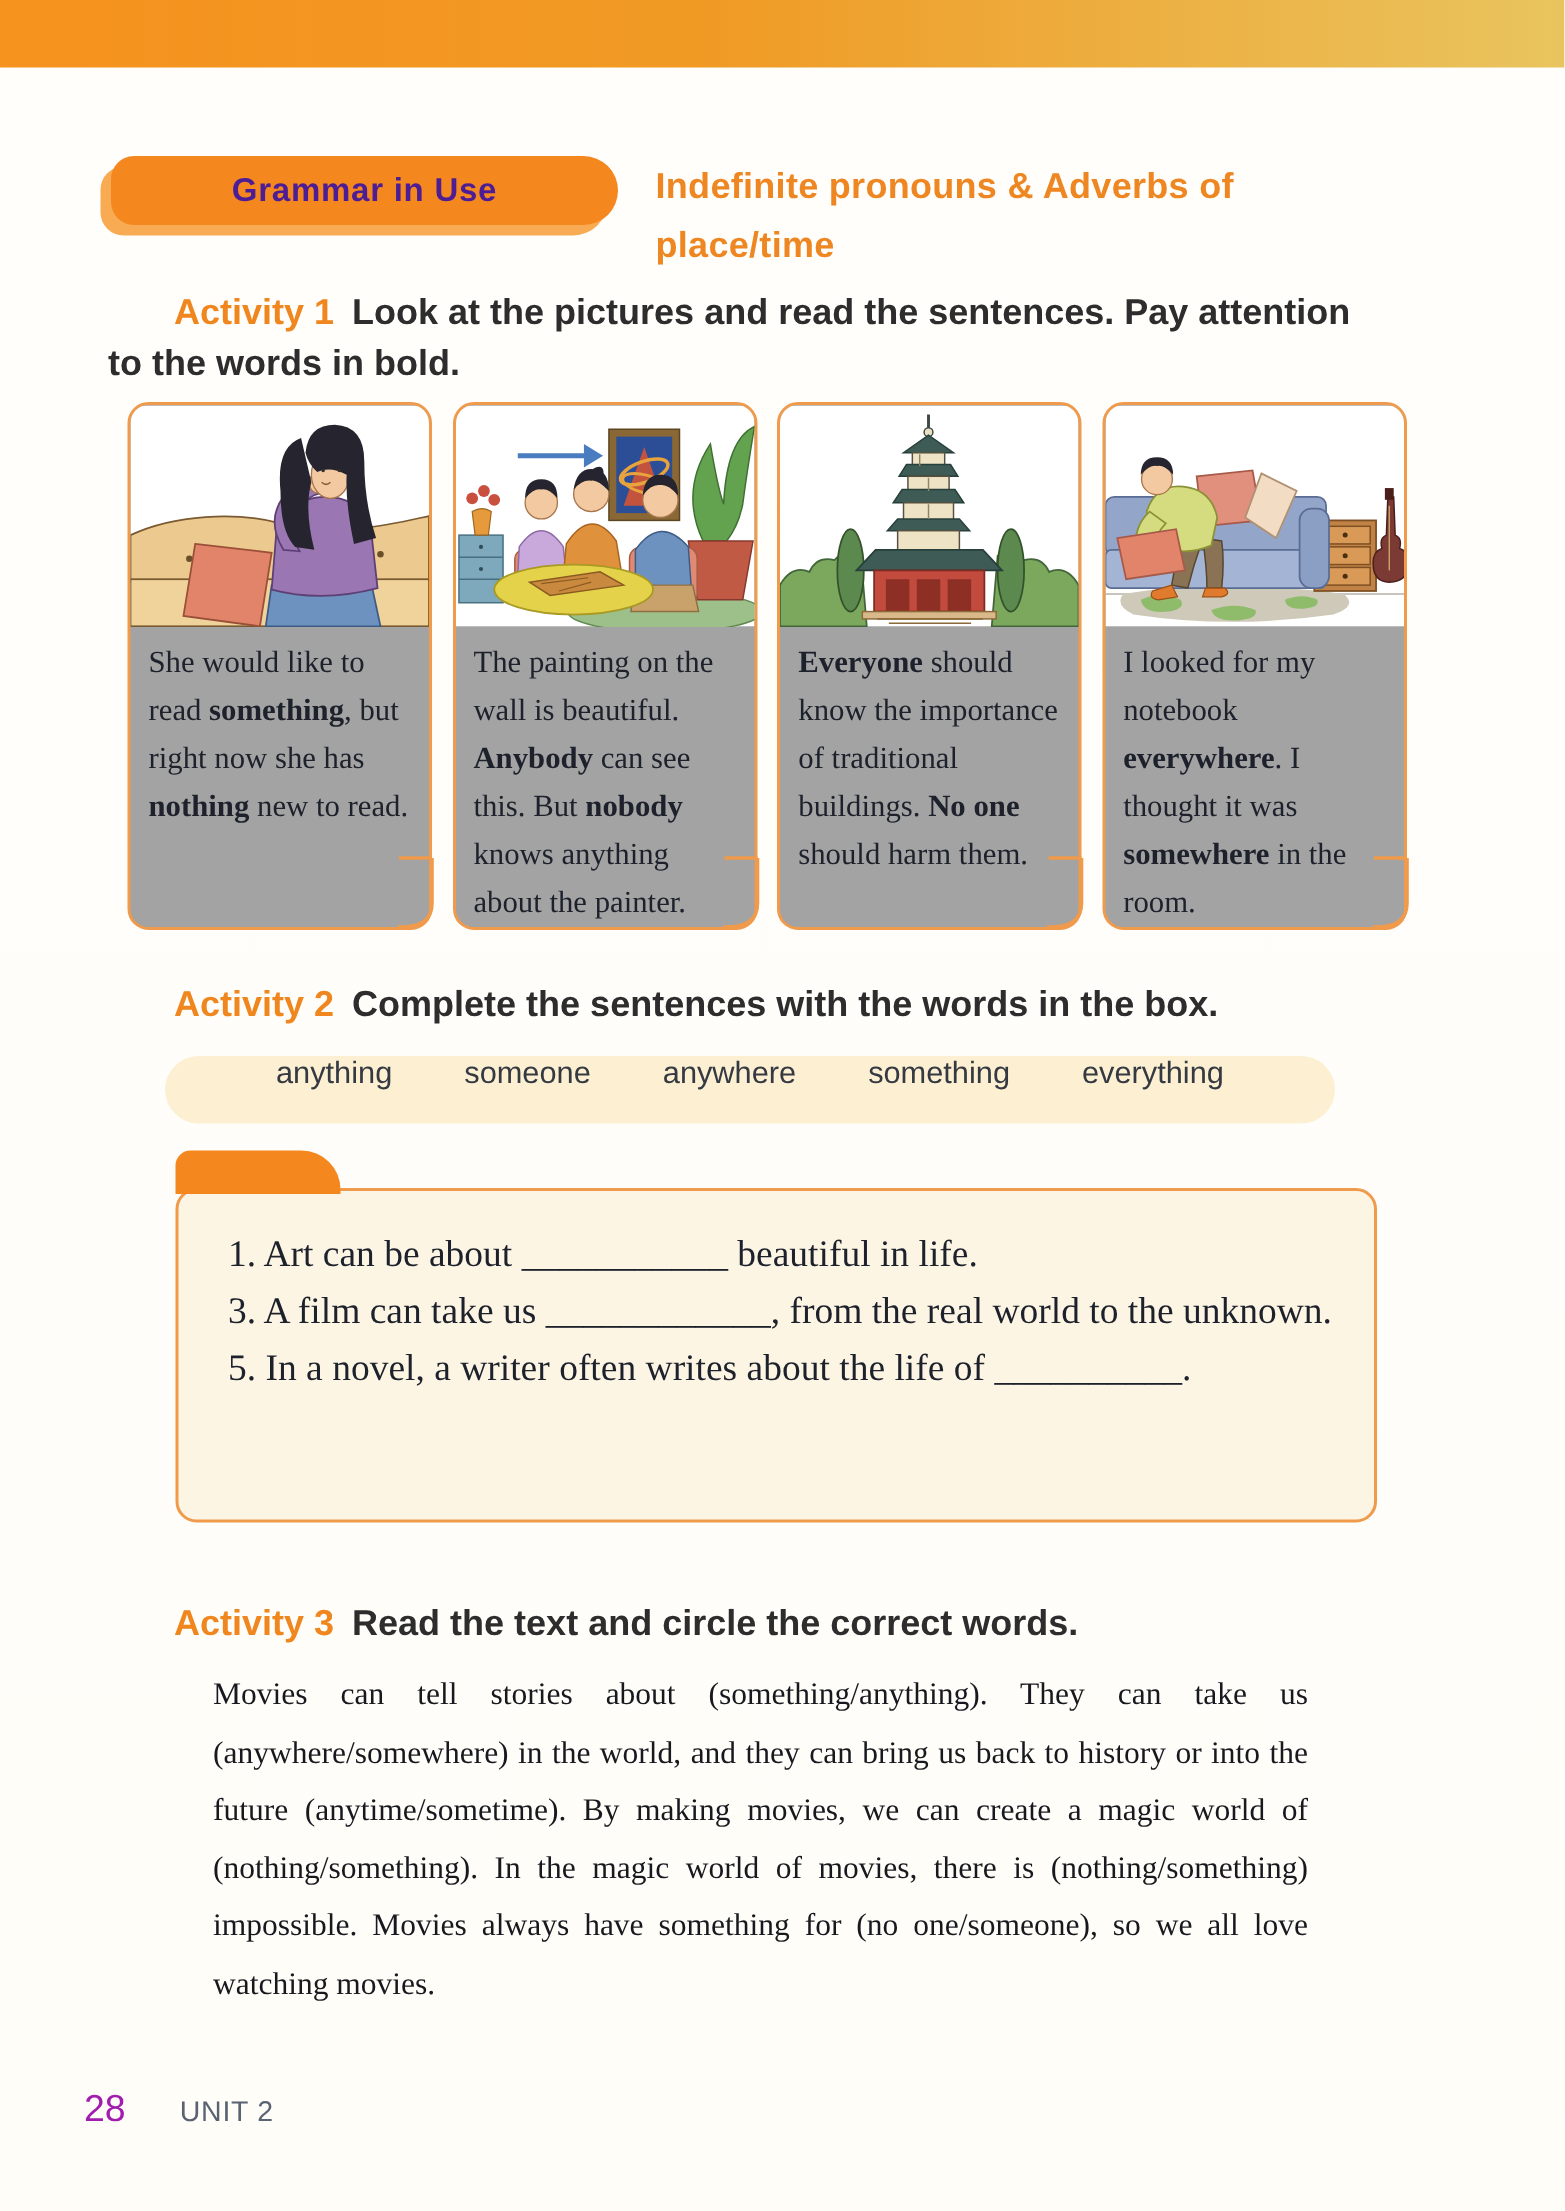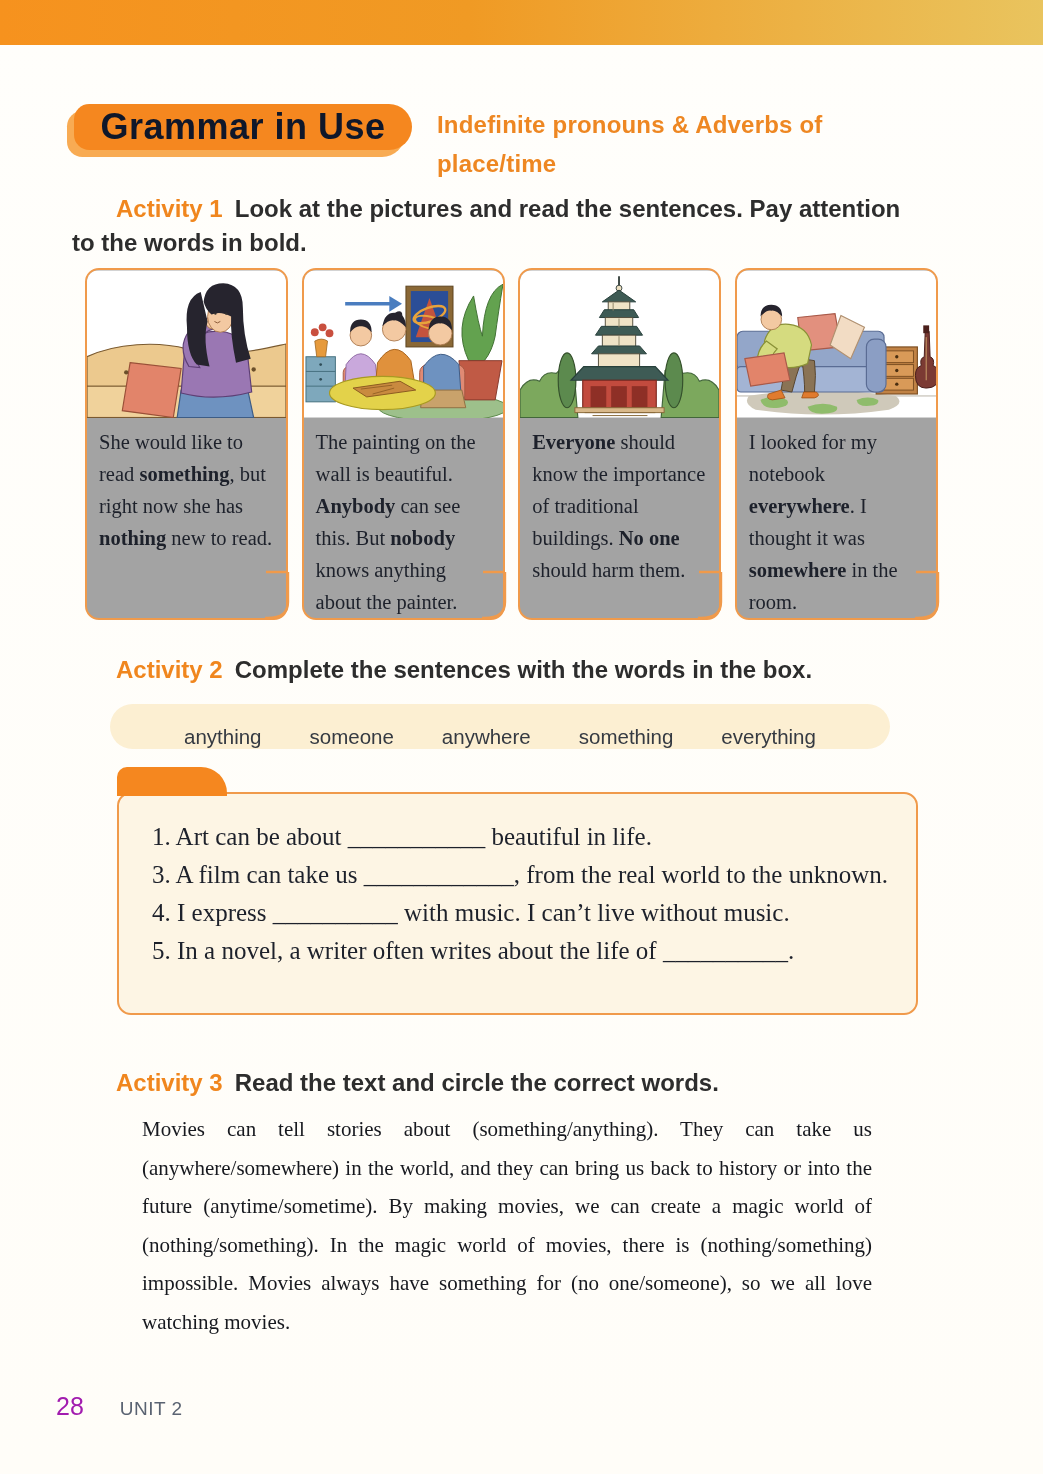--- a/index.html
+++ b/index.html
@@ -9,38 +9,38 @@
     font-family:"Liberation Sans",sans-serif;
   }
   .topbar{position:absolute;left:0;top:0;width:1043px;height:45px;
     background:linear-gradient(90deg,#f6921e 0%,#f09a24 45%,#e9c45e 100%);}
   
   .badge{position:absolute;left:74px;top:104px;width:338px;height:46px;}
   .badge::before{content:"";position:absolute;left:-7px;top:7px;width:100%;height:100%;
     background:#f8ab53;border-radius:20px 30px 30px 20px;}
   .badge-inner{position:absolute;inset:0;background:#f5871f;border-radius:20px 30px 30px 20px;
     display:flex;align-items:center;justify-content:center;}
-  .badge-inner span{color:#0f172a;font-size:36px;font-weight:bold;letter-spacing:.5px;}
+  .badge-inner span{color:#4c1d95;font-size:22px;font-weight:bold;letter-spacing:.5px;}
   .lesson-title{position:absolute;left:437px;top:105px;width:500px;
     color:#ee8722;font-size:24px;font-weight:bold;line-height:39px;letter-spacing:.2px;}
   
   .act-head{position:absolute;color:#2d2d2d;font-size:24px;font-weight:bold;line-height:34px;}
   .act-label{color:#f0861e;margin-right:12px;margin-left:44px;}
   
   .cards{position:absolute;left:85px;top:268px;width:851px;display:grid;
     grid-template-columns:repeat(4,203px);column-gap:13.6px;}
   .card{position:relative;height:352px;border:2px solid #f09a4b;border-radius:14px;
     background:#a3a3a3;box-sizing:border-box;}
   .card svg.illus{display:block;width:100%;height:148px;border-radius:12px 12px 0 0;}
   .caption{padding:8px 10px 0 12px;font-family:"Liberation Serif",serif;
     font-size:20.5px;line-height:32px;color:#1d212b;}
   .corner{position:absolute;right:-9px;bottom:-3px;width:30px;height:52px;}
   
   .word-pill{position:absolute;left:110px;top:704px;width:780px;height:45px;
-    background:#fcefd2;border-radius:23px;display:flex;align-items:flex-end;
+    background:#fcefd2;border-radius:23px;display:flex;align-items:flex-start;
     justify-content:space-evenly;padding:0 26px;box-sizing:border-box;}
   .word-pill span{font-size:20.5px;color:#353a42;}
   .folder-tab{position:absolute;left:117px;top:767px;width:110px;height:29px;
     background:#f5871f;border-radius:10px 26px 0 0;z-index:2;}
   .sentence-box{position:absolute;left:117px;top:792px;width:801px;height:223px;
     background:#fdf5e4;border:2px solid #f09a4b;border-radius:14px;box-sizing:border-box;
     padding:24px 24px 0 33px;z-index:1;}
   .sentence{font-family:"Liberation Serif",serif;font-size:25px;line-height:38px;color:#1d212b;}
   
   .reading{position:absolute;left:142px;top:1110px;width:730px;
@@ -223,21 +223,20 @@
   <span>someone</span>
   <span>anywhere</span>
   <span>something</span>
   <span>everything</span>
 </div>
 
 <div class="folder-tab"></div>
 <div class="sentence-box">
   <div class="sentence">1. Art can be about ___________ beautiful in life.</div>
   <div class="sentence">3. A film can take us ____________, from the real world to the unknown.</div>
-  <div class="sentence">4. I express __________ with music. I can’t live without music.</div>
   <div class="sentence">5. In a novel, a writer often writes about the life of __________.</div>
 </div>
 
 <div class="act-head" style="left:72px;top:1066px;width:860px;">
   <span class="act-label">Activity 3</span><span>Read the text and circle the correct words.</span>
 </div>
 
 <div class="reading">Movies can tell stories about (something/anything). They can take us (anywhere/somewhere) in the world, and they can bring us back to history or into the future (anytime/sometime). By making movies, we can create a magic world of (nothing/something). In the magic world of movies, there is (nothing/something) impossible. Movies always have something for (no one/someone), so we all love watching movies.</div>
 
 <div class="footer">

